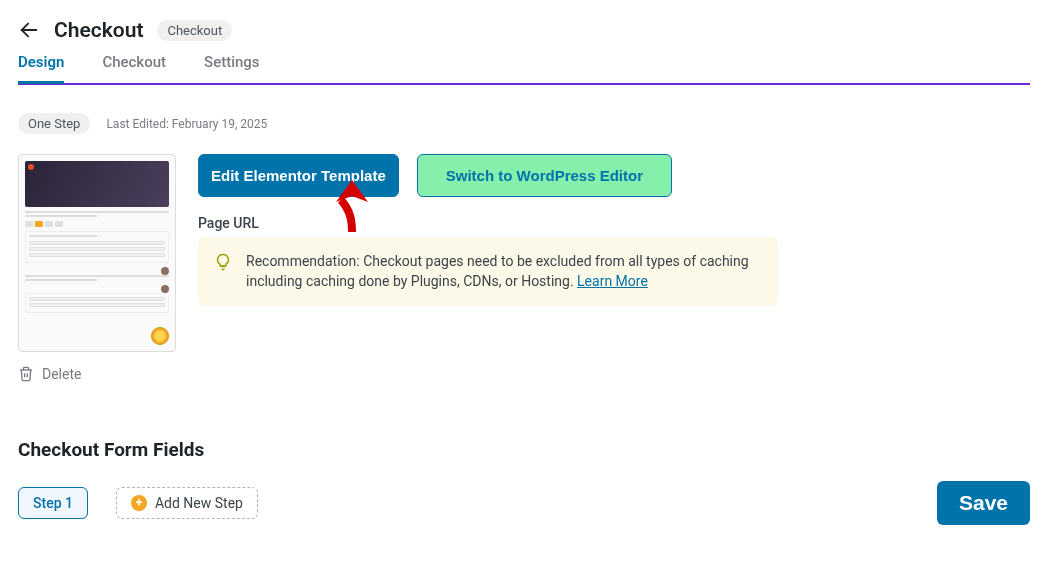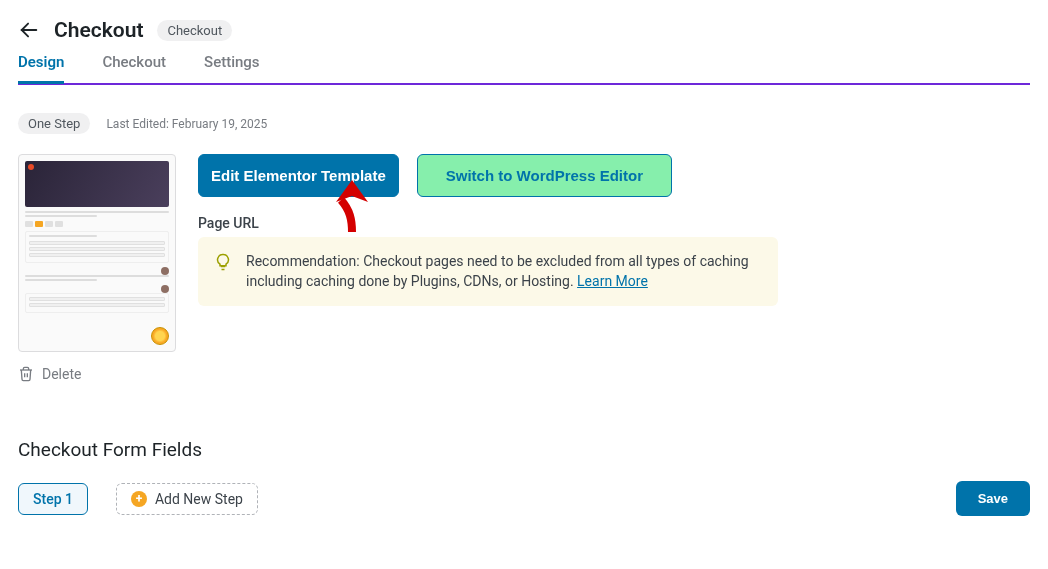--- a/index.html
+++ b/index.html
@@ -57,27 +57,27 @@
   .field-label { font-size: 14px; font-weight: 500; color: #3c434a; margin-bottom: 6px; }
   .url-box { border: 1px solid #dcdcde; border-radius: 6px; padding: 10px 14px; display: flex; align-items: center; gap: 10px; margin-bottom: 18px; }
   .url-text { flex: 1; font-size: 14px; color: #3c434a; overflow: hidden; white-space: nowrap; }
   .icon-btn { width: 24px; height: 24px; display: flex; align-items: center; justify-content: center; cursor: pointer; color: #787c82; }
   .icon-btn svg { width: 18px; height: 18px; }
 
   .notice { background: #fcf9e8; border-radius: 6px; padding: 14px 16px; display: flex; gap: 14px; font-size: 14px; color: #3c434a; line-height: 1.45; }
   .notice .bulb { flex-shrink: 0; width: 18px; height: 18px; margin-top: 2px; }
   .notice a { color: #0073aa; text-decoration: underline; }
 
-  .section-title { font-size: 19px; font-weight: 400; margin: 56px 0 20px; }
+  .section-title { font-size: 19px; font-weight: 700; margin: 56px 0 20px; }
   .steps-row { display: flex; align-items: center; justify-content: space-between; }
   .steps-left { display: flex; gap: 28px; }
   .step-pill { border: 1px solid #0073aa; color: #0073aa; background: #f0f7fc; padding: 7px 14px; border-radius: 6px; font-size: 14px; font-weight: 500; cursor: pointer; }
   .add-step { border: 1.5px dashed #b0b3b8; background: #fff; color: #3c434a; padding: 7px 14px; border-radius: 6px; font-size: 14px; display: inline-flex; align-items: center; gap: 8px; cursor: pointer; }
   .add-step .plus-circle { width: 16px; height: 16px; background: #f5a623; border-radius: 50%; color: #fff; display: flex; align-items: center; justify-content: center; font-size: 12px; font-weight: bold; }
-  .save-btn { background: #0073aa; color: #fff; border: none; padding: 10px 22px; border-radius: 6px; font-size: 13px; font-weight: 600; cursor: pointer; }
+  .save-btn { background: #0073aa; color: #fff; border: none; padding: 10px 22px; border-radius: 6px; font-size: 21px; font-weight: 600; cursor: pointer; }
 </style>
 </head>
 <body>
 
 <div class="header-row">
   <div class="header-left">
     <span class="back-arrow">
       <svg viewBox="0 0 24 24" fill="none" stroke="currentColor" stroke-width="2" stroke-linecap="round">
           <line x1="20" y1="12" x2="4" y2="12"></line>
           <polyline points="11 5 4 12 11 19"></polyline>

